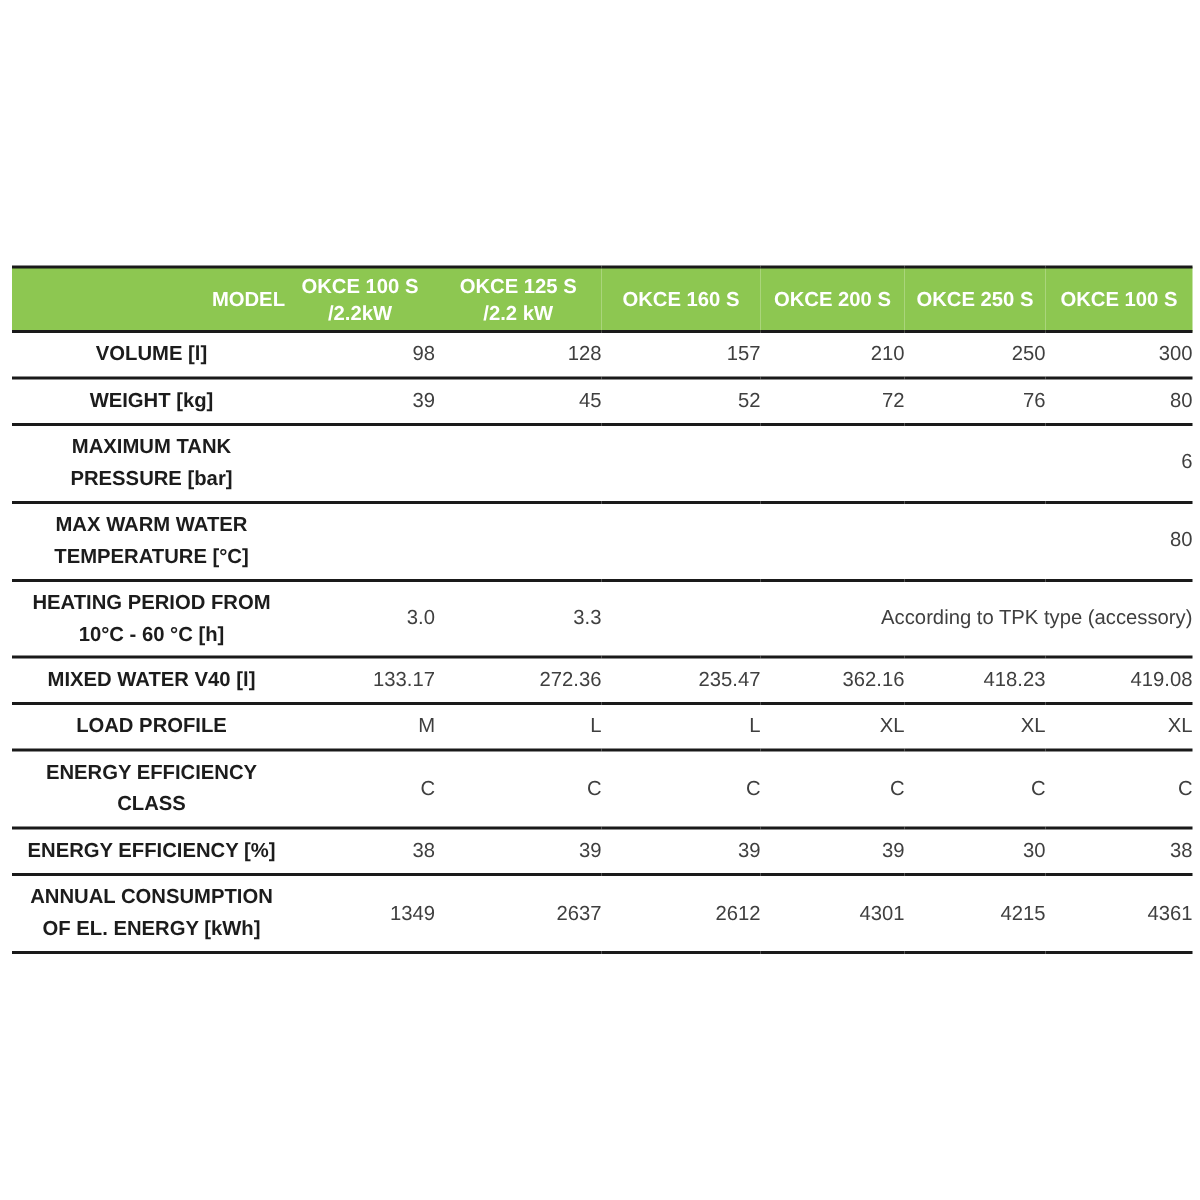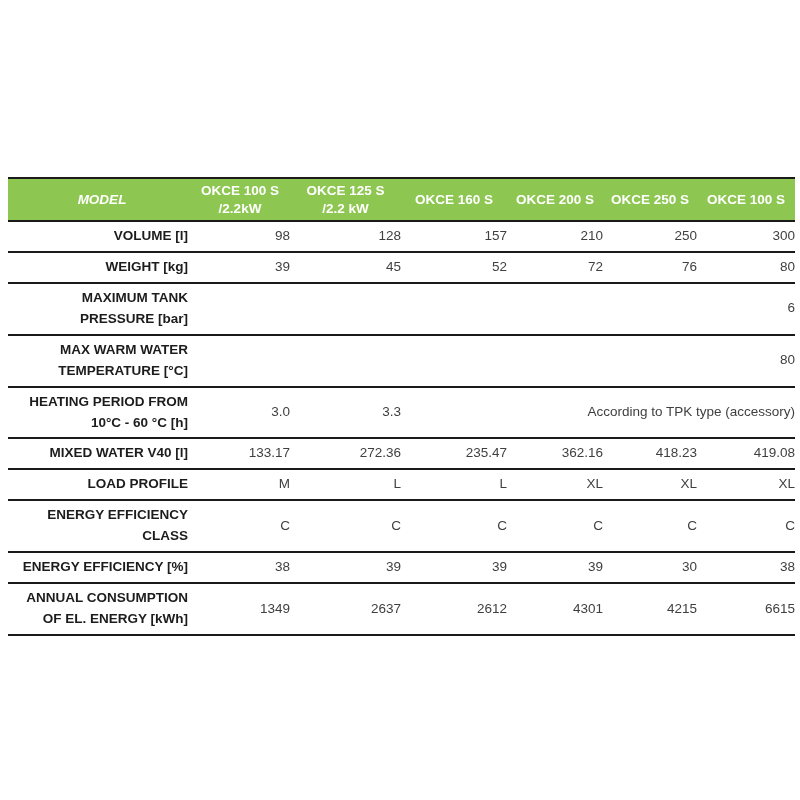--- a/index.html
+++ b/index.html
@@ -31,32 +31,31 @@
     color: #ffffff;
     font-weight: bold;
     border-top: 2px solid #1a1a1a;
     border-bottom: 2px solid #1a1a1a;
     height: 43px;
     text-align: center;
     white-space: pre-line;
     line-height: 1.3;
   }
   thead th.model-cell {
-    text-align: center;
+    text-align: right;
     padding-left: 6px;
-    font-style: italic;
   }
   tbody td {
     border-bottom: 2px solid #1a1a1a;
     color: #3f3f3f;
     text-align: right;
     line-height: 1.55;
   }
   tbody td.row-label {
-    text-align: right;
+    text-align: center;
     font-weight: bold;
     color: #1c1c1c;
     padding: 4px 2px 4px 6px;
     white-space: pre-line;
   }
   tr.h31 td { height: 31px; }
   tr.h29 td { height: 29px; }
   tr.h49 td { height: 49px; }
   tr.h42 td { height: 42px; }
   tr.h32 td { height: 20px; }
@@ -164,17 +163,17 @@
         <td>38</td>
       </tr>
       <tr class="h43">
         <td class="row-label">ANNUAL CONSUMPTION
 OF EL. ENERGY [kWh]</td>
         <td>1349</td>
         <td>2637</td>
         <td>2612</td>
         <td>4301</td>
         <td>4215</td>
-        <td>6615</td>
+        <td>4361</td>
       </tr>
     </tbody>
   </table>
 </div>
 
 </body></html>

